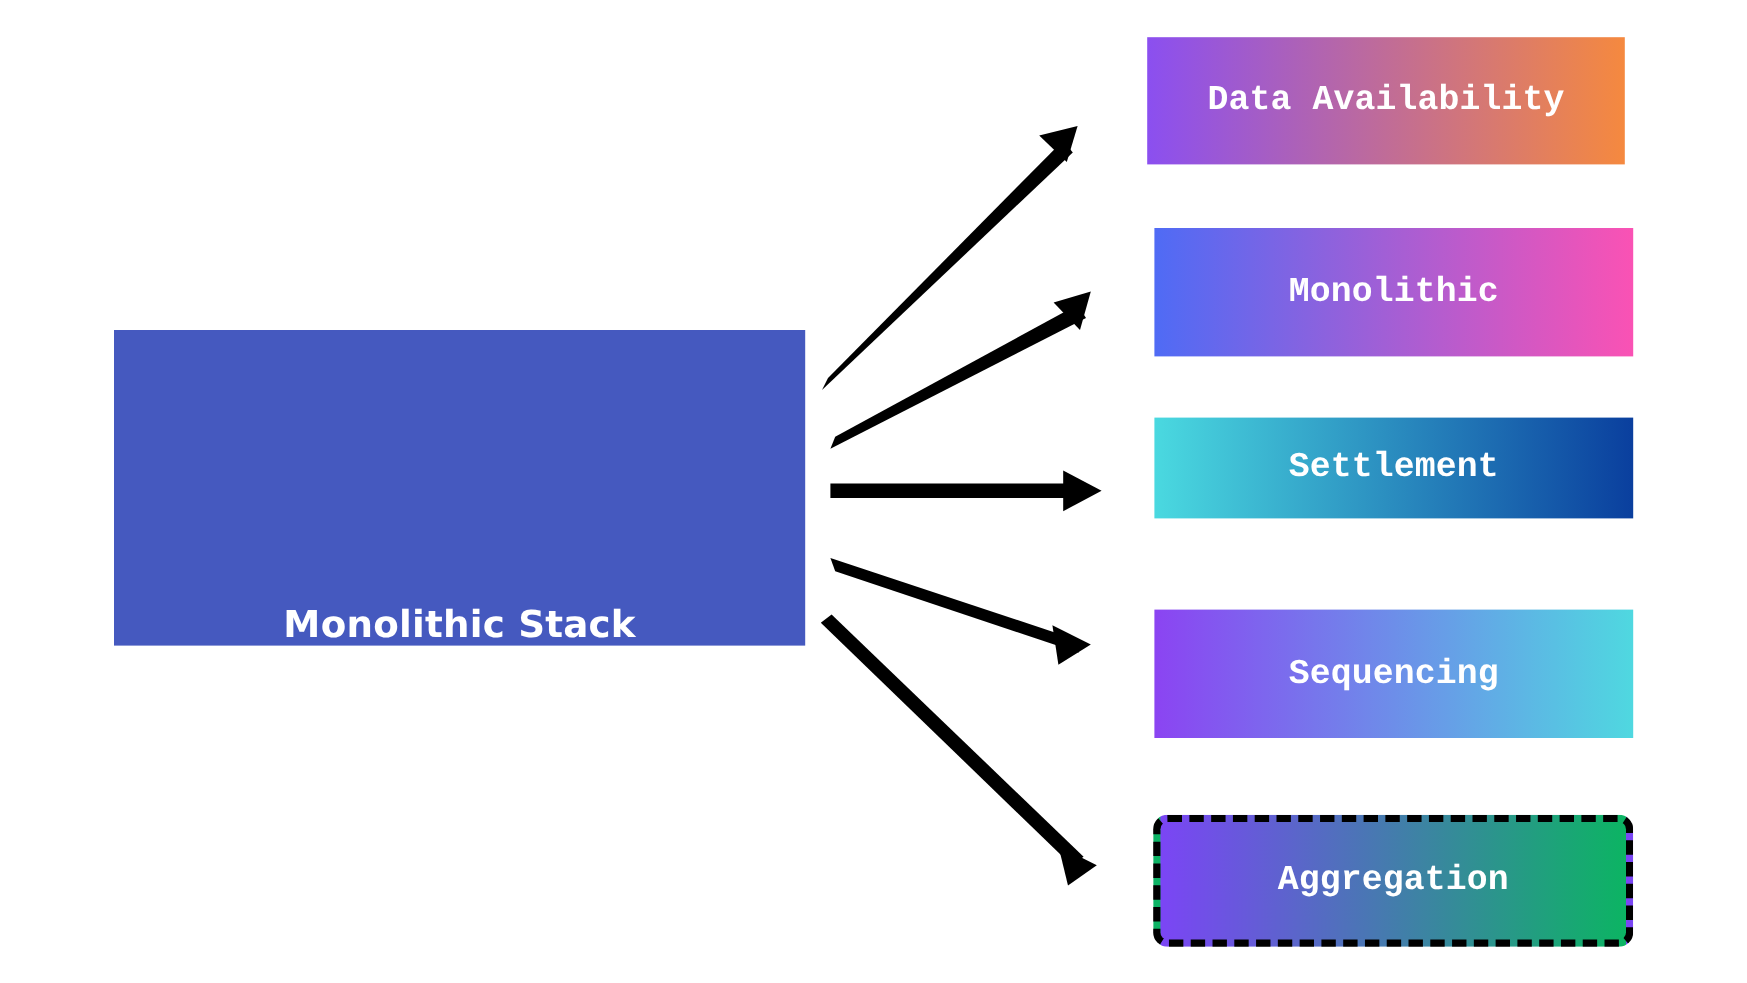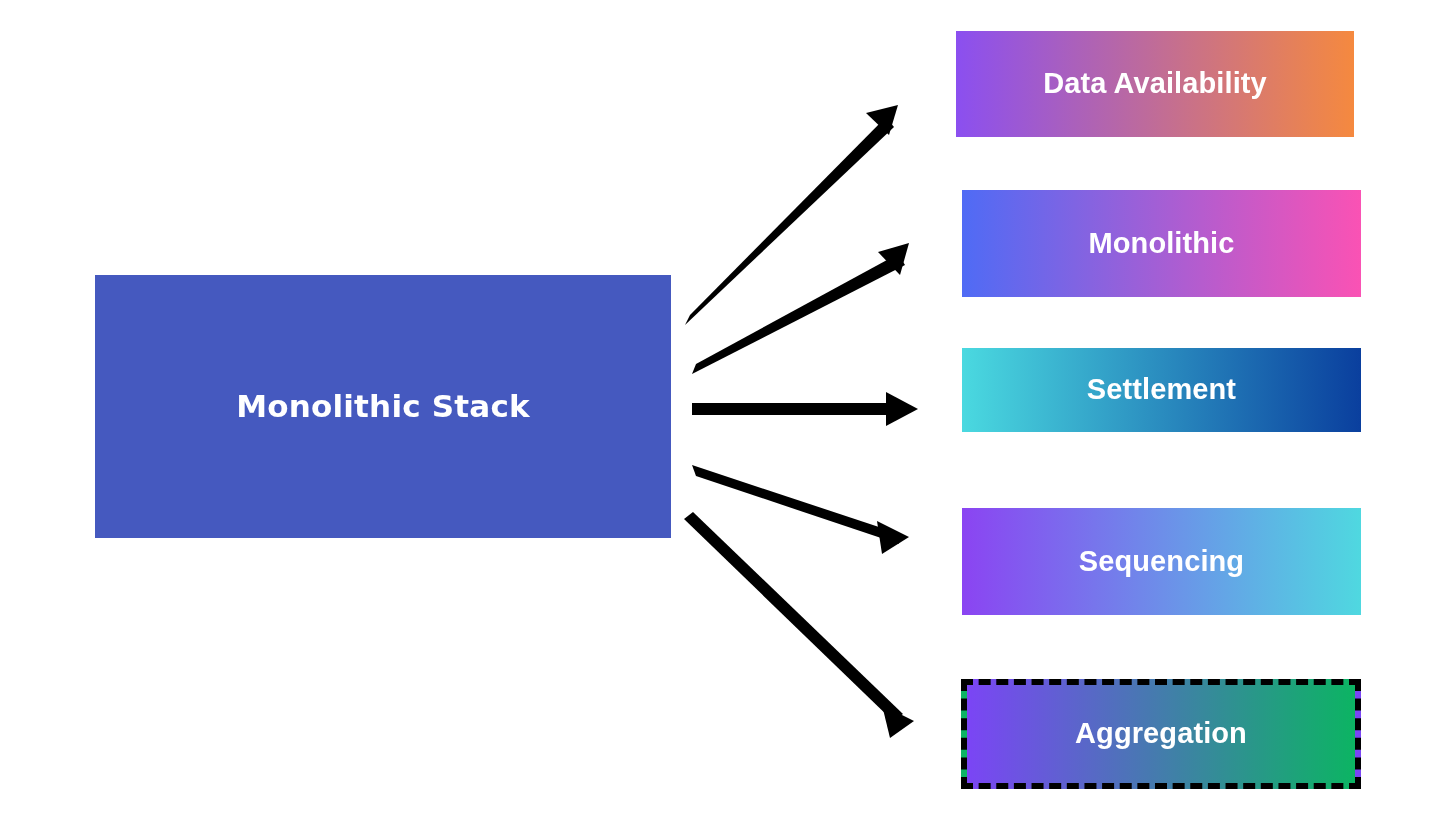--- a/index.html
+++ b/index.html
@@ -48,21 +48,21 @@
     display: flex;
     align-items: center;
     justify-content: center;
     box-sizing: border-box;
   }
   .target-box .box-label {
     color: #ffffff;
     font-size: 29px;
     font-weight: 700;
     letter-spacing: 0.1px;
-    font-family: Liberation Sans, sans-serif;
+    font-family: Liberation Mono, monospace;
     text-align: center;
     line-height: 1.1;
     position: relative;
     z-index: 2;
   }
   .target-box.dashed {
     border: 6px dashed #000000;
   }
 
   
@@ -73,21 +73,21 @@
     width: 1456px;
     height: 819px;
     pointer-events: none;
   }
 </style>
 </head>
 <body>
 
 <div id="diagram-canvas">
 
-  <div class="source-box" style="left: 95px; top: 275px; width: 576px; height: 263px; background: rgb(69, 89, 191);">
+  <div class="source-box" style="left: 95px; top: 275px; width: 576px; height: 263px; background: rgb(69, 89, 191); align-items: flex-end;">
     <span class="box-label" style="color: rgb(255, 255, 255);">Monolithic Stack</span>
   </div>
 
   <svg id="arrow-layer" viewBox="0 0 1456 819" width="1456" height="819" xmlns="http://www.w3.org/2000/svg">
 
     <g>
       <polygon points="685,325 690,315 886,117 894,127" fill="#000000"></polygon>
       <polygon points="898,105 866,113 889,135" fill="#000000"></polygon>
     </g>
 
@@ -121,17 +121,17 @@
   </div>
 
   <div class="target-box" style="left: 962px; top: 348px; width: 399px; height: 84px; background: linear-gradient(90deg, rgb(74, 217, 224) 0%, rgb(10, 63, 158) 100%);">
     <span class="box-label" style="color: rgb(255, 255, 255);">Settlement</span>
   </div>
 
   <div class="target-box" style="left: 962px; top: 508px; width: 399px; height: 107px; background: linear-gradient(90deg, rgb(139, 68, 242) 0%, rgb(79, 216, 224) 100%);">
     <span class="box-label" style="color: rgb(255, 255, 255);">Sequencing</span>
   </div>
 
-  <div class="target-box dashed" style="left: 961px; top: 679px; width: 400px; height: 110px; background: linear-gradient(90deg, rgb(123, 69, 245) 0%, rgb(12, 180, 99) 100%); border-color: rgb(0, 0, 0);">
+  <div class="target-box dashed" style="left: 961px; top: 679px; width: 400px; height: 110px; background: linear-gradient(90deg, rgb(123, 69, 245) 0%, rgb(12, 180, 99) 100%); border-color: rgb(0, 0, 0); border-radius: 12px;">
     <span class="box-label" style="color: rgb(255, 255, 255);">Aggregation</span>
   </div>
 
 </div>
 
 </body></html>

